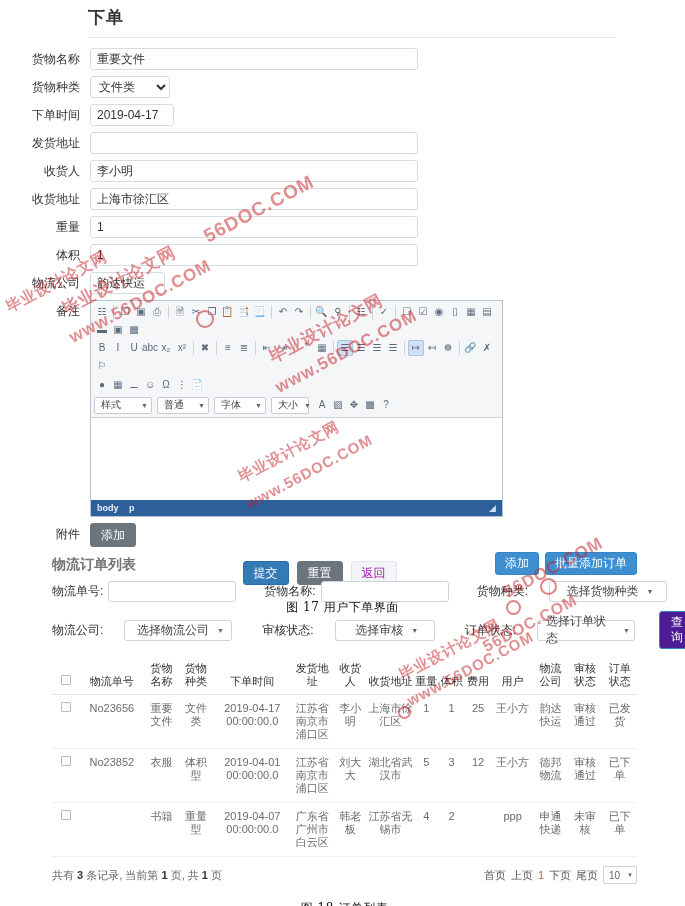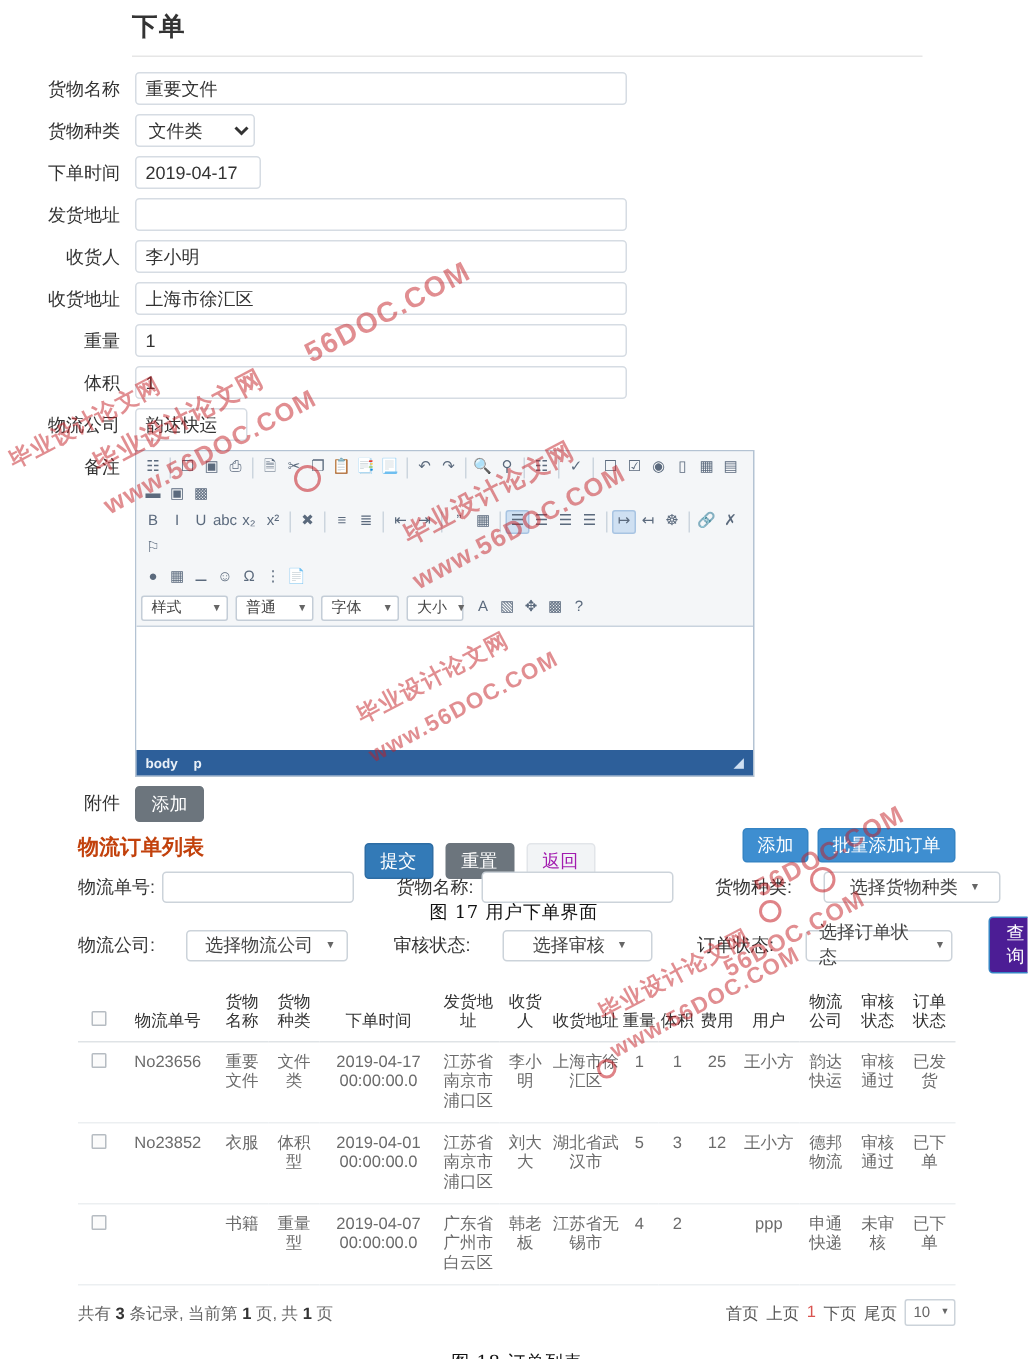--- a/index.html
+++ b/index.html
@@ -216,21 +216,21 @@
     box-sizing: border-box;
   }
   .list-head {
     display: flex;
     align-items: flex-start;
     justify-content: space-between;
   }
   .list-title {
     font-size: 14px;
     font-weight: bold;
-    color: #c2410c;
+    color: #737373;
     margin: 4px 0 0 0;
   }
   .list-head-btns { display: flex; gap: 6px; }
   .btn-blue {
     background: #3e8ed0;
     border: 1px solid #3584c4;
     color: #fff;
     font-size: 12px;
     border-radius: 3px;
     padding: 3px 9px;

